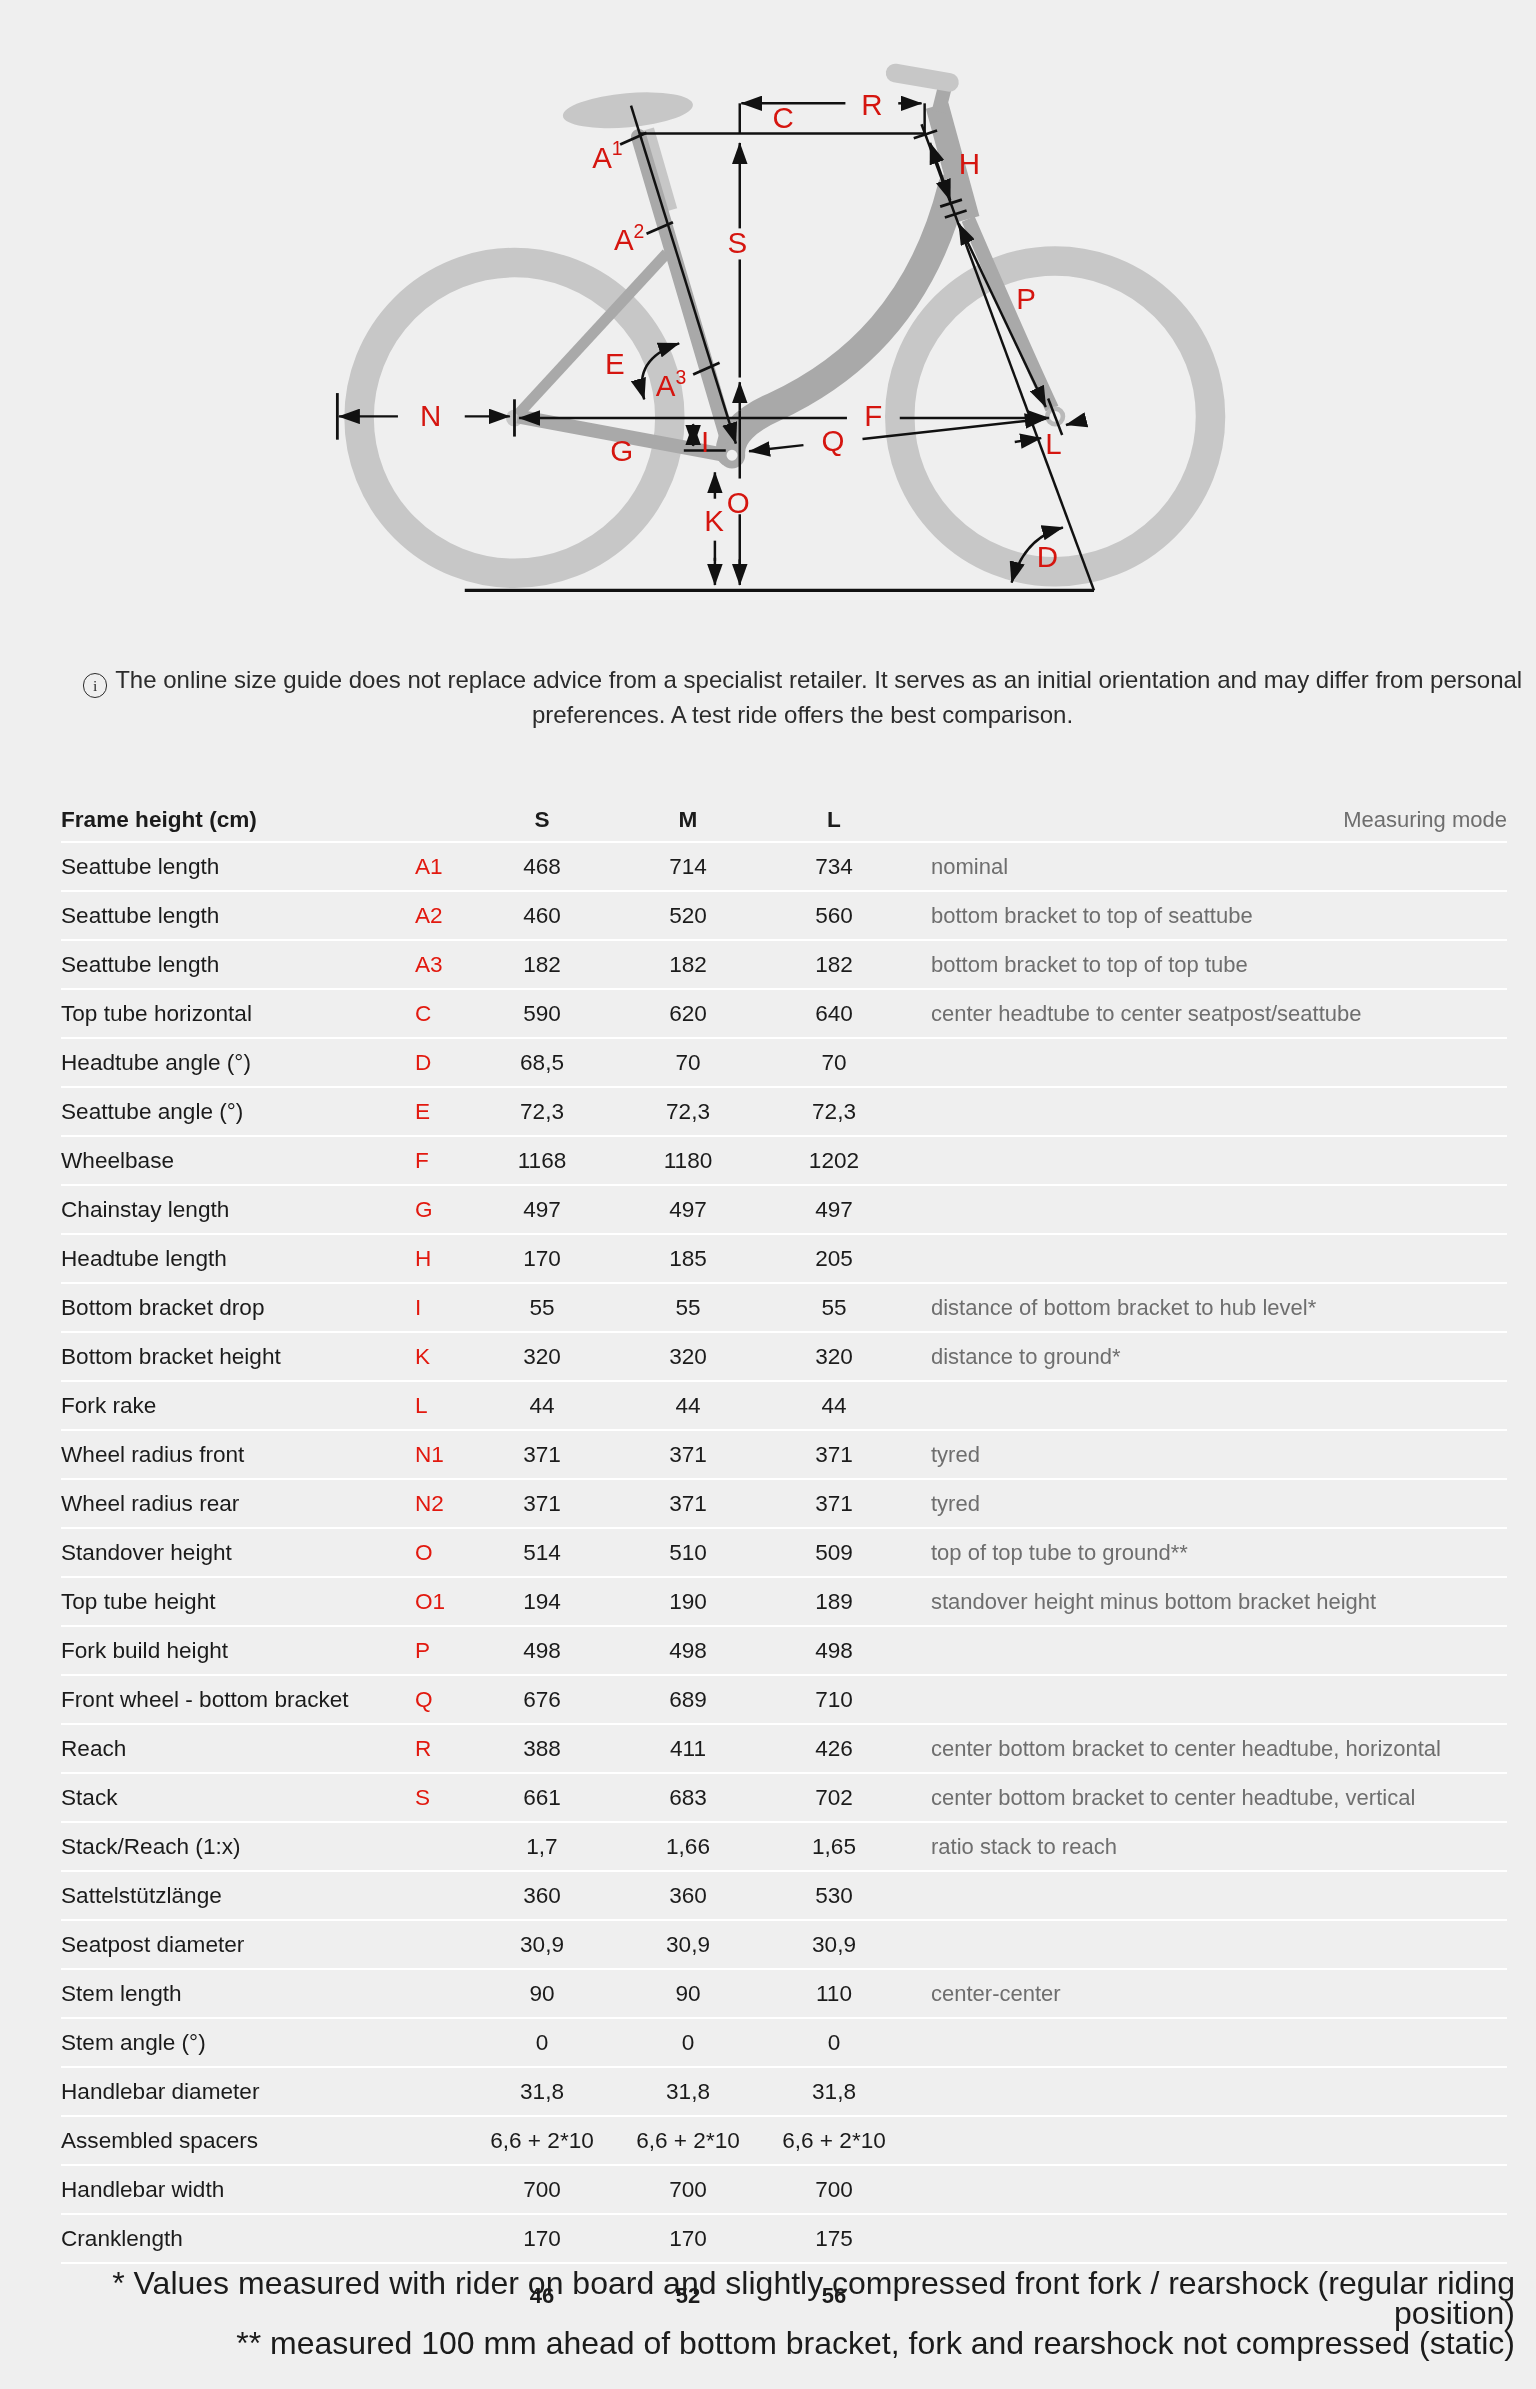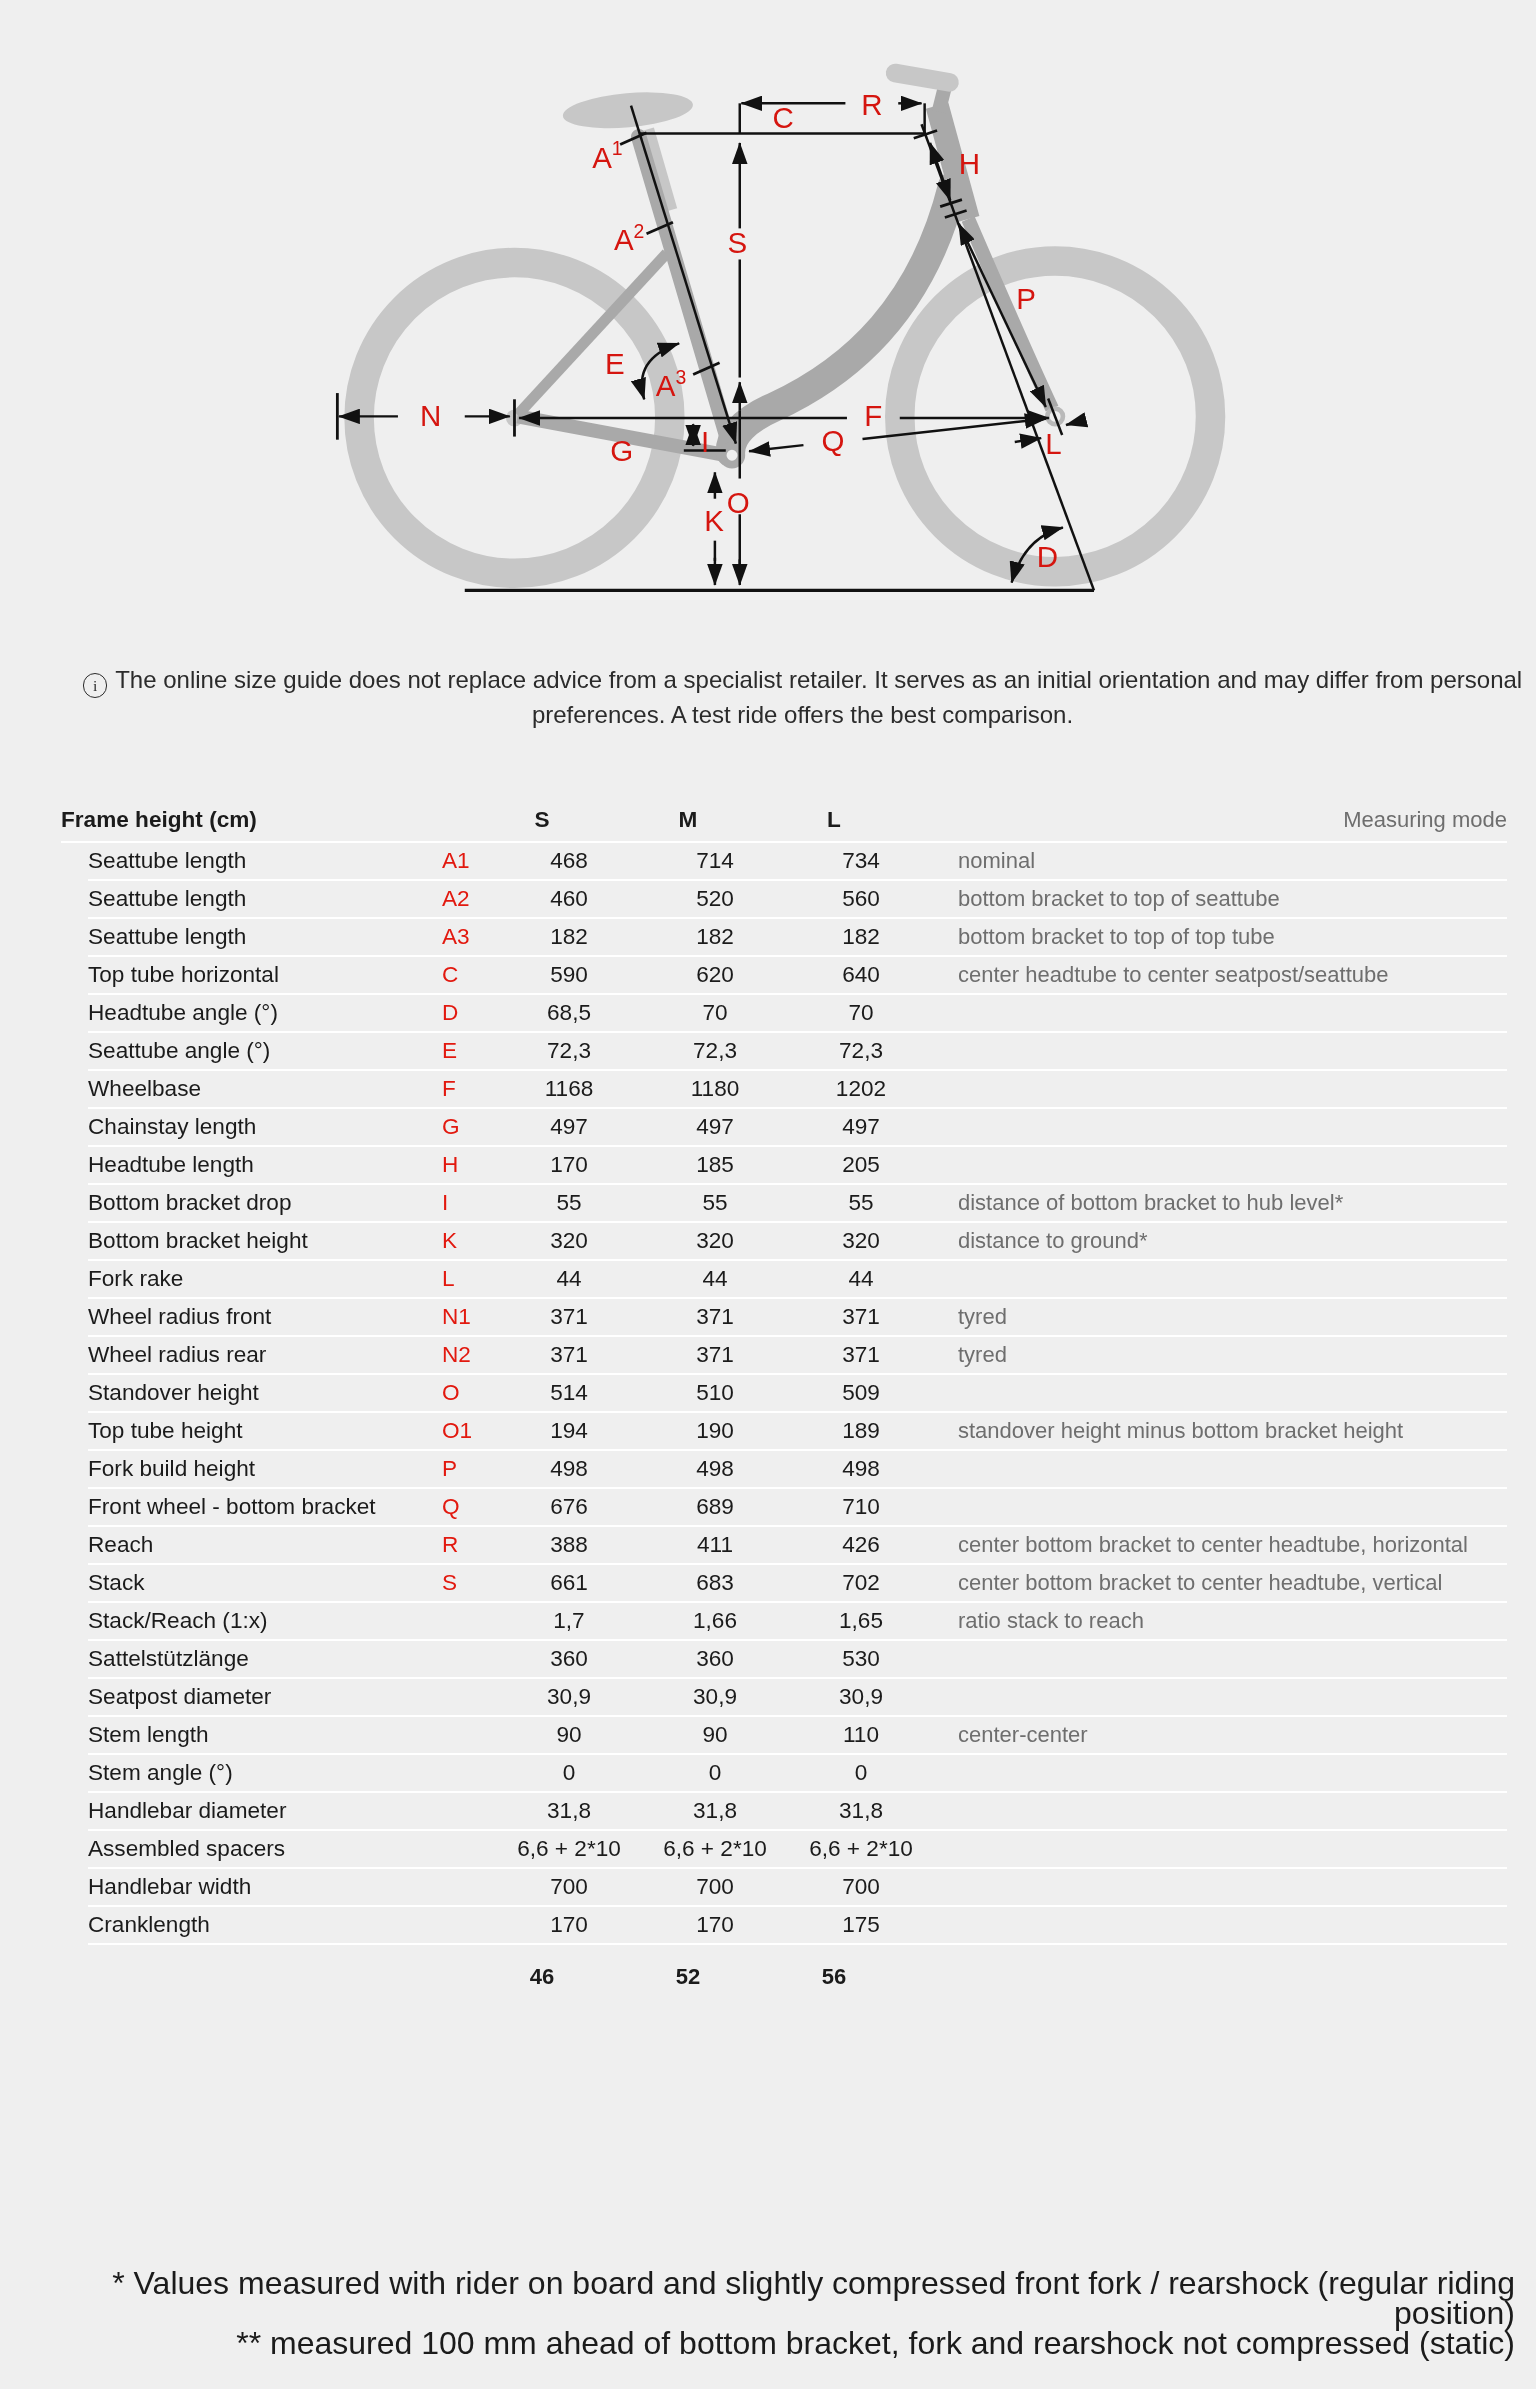--- a/index.html
+++ b/index.html
@@ -18,21 +18,21 @@
         font-size:15.6px;line-height:1;vertical-align:-2.6px;margin-right:7.8px;
         font-family:"Liberation Serif",serif;}
 
   
   .geo-table{position:absolute;top:807px;left:61px;width:1446px;color:#1b1b1b;font-size:22.6px;}
   .grid-row{display:grid;grid-template-columns:354px 54px 146px 146px 146px 1fr;align-items:center;}
   .thead{height:34px;border-bottom:2.6px solid #ffffff;align-items:start;}
   .thead .c-label{font-weight:bold;}
   .thead .c-s,.thead .c-m,.thead .c-l{font-weight:bold;text-align:center;}
   .thead .c-mode{color:#6e6e6e;padding-left:24px;text-align:right;}
-  .trow{height:38px;border-bottom:2.6px solid #ffffff;box-sizing:border-box;margin-left:27px;}
+  .trow{height:49px;border-bottom:2.6px solid #ffffff;box-sizing:border-box;}
   .c-letter{color:#e2190f;}
   .c-s,.c-m,.c-l{text-align:center;}
   .c-mode{color:#6e6e6e;padding-left:24px;font-size:22px;}
   .tsummary{height:63px;font-weight:bold;font-size:22px;}
 
   
   .footnote{position:absolute;left:61px;width:1454px;text-align:right;
             font-size:32px;color:#1b1b1b;line-height:29.5px;}
   .fn1{top:2237px;}
   .fn2{top:2297px;}
@@ -274,20 +274,21 @@
       <div class="c-l">371</div>
       <div class="c-mode">tyred</div>
     </div>
 
     <div class="grid-row trow">
       <div class="c-label">Standover height</div>
       <div class="c-letter">O</div>
       <div class="c-s">514</div>
       <div class="c-m">510</div>
       <div class="c-l">509</div>
+      <div class="c-mode">top of top tube to ground**</div>
     </div>
 
     <div class="grid-row trow">
       <div class="c-label">Top tube height</div>
       <div class="c-letter">O1</div>
       <div class="c-s">194</div>
       <div class="c-m">190</div>
       <div class="c-l">189</div>
       <div class="c-mode">standover height minus bottom bracket height</div>
     </div>

